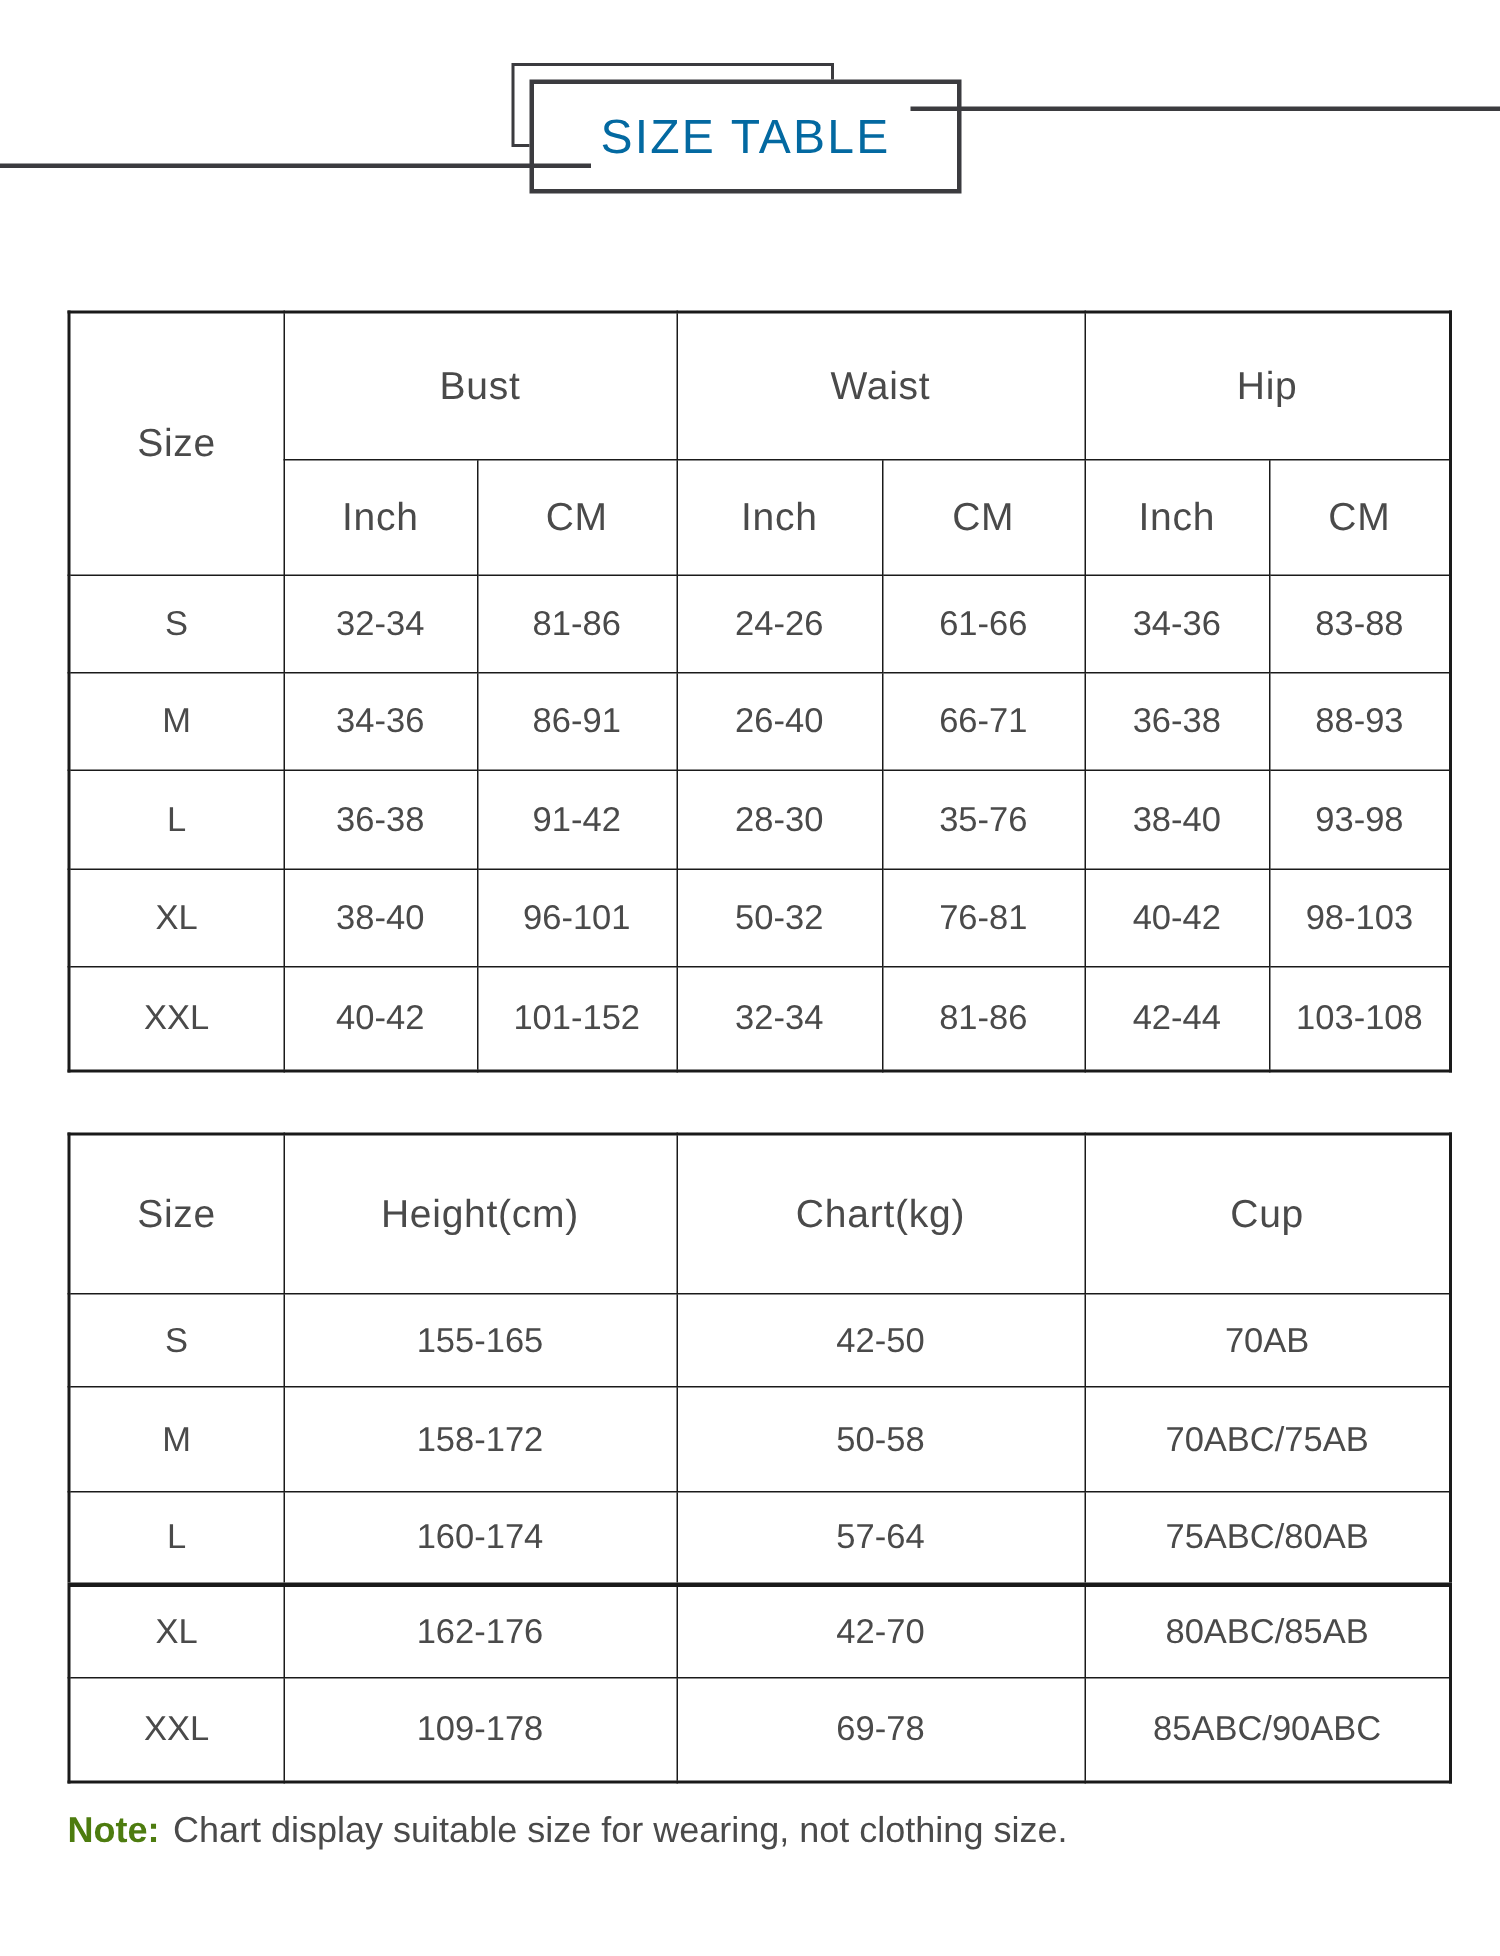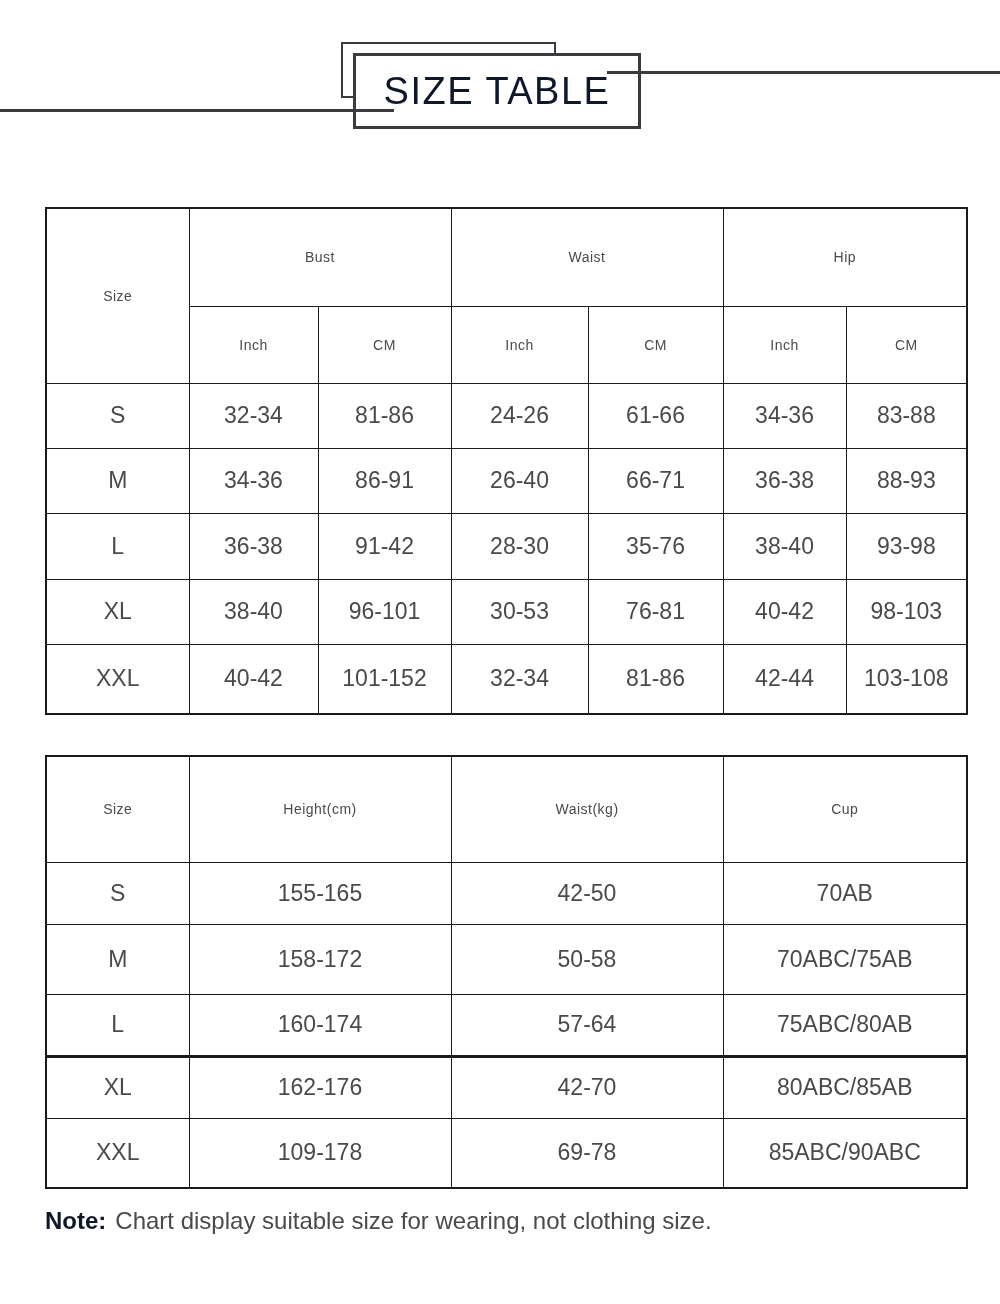--- a/index.html
+++ b/index.html
@@ -24,22 +24,22 @@
   .front-box {
     position: absolute; left: 353px; top: 53px;
     width: 288px; height: 76px;
     border: 3px solid #3b3b3f;
     box-sizing: border-box;
     background: #ffffff;
     z-index: 2;
     display: flex; align-items: center; justify-content: center;
   }
   .page-title {
-    font-size: 38px;
-    color: #0f172a;
+    font-size: 32px;
+    color: #0369a1;
     letter-spacing: 1.5px;
     white-space: nowrap;
   }
   .rule { position: absolute; height: 3px; background: #3b3b3f; z-index: 3; }
   .rule-left  { left: 0;     top: 109px; width: 394px; }
   .rule-right { left: 607px; top: 71px;  width: 393px; }
 
   
   table.tbl {
     position: absolute;
@@ -52,31 +52,31 @@
     border: 1.5px solid #1a1a1a;
     text-align: center;
     vertical-align: middle;
     padding: 0;
     font-weight: normal;
     color: #4a4a4a;
     font-size: 23px;
     overflow: hidden;
     white-space: nowrap;
   }
-  .tbl th { font-size: 14px; letter-spacing: 0.5px; }
+  .tbl th { font-size: 26px; letter-spacing: 0.5px; }
   .t1 { left: 45px; top: 207px; width: 921px; }
   .t2 { left: 45px; top: 755px; width: 921px; }
   .t2 .thick-bottom td { border-bottom-width: 3px; }
 
   
   .note {
     position: absolute; left: 45px; top: 1203px; width: 930px;
     font-size: 24px; line-height: 35px; color: #4a4a4a;
   }
-  .note-label { font-weight: bold; color: #0f172a; margin-right: 9px; margin-top: 44px; }
+  .note-label { font-weight: bold; color: #4d7c0f; margin-right: 9px; margin-top: 44px; }
 </style>
 </head>
 <body>
 
 <div class="page">
 
   <div class="back-box"></div>
   <div class="rule rule-left"></div>
   <div class="rule rule-right"></div>
   <div class="front-box">
@@ -132,21 +132,21 @@
       <td>91-42</td>
       <td>28-30</td>
       <td>35-76</td>
       <td>38-40</td>
       <td>93-98</td>
     </tr>
     <tr style="height:65px">
       <td>XL</td>
       <td>38-40</td>
       <td>96-101</td>
-      <td>30-53</td>
+      <td>50-32</td>
       <td>76-81</td>
       <td>40-42</td>
       <td>98-103</td>
     </tr>
     <tr style="height:70px">
       <td>XXL</td>
       <td>40-42</td>
       <td>101-152</td>
       <td>32-34</td>
       <td>81-86</td>
@@ -160,21 +160,21 @@
     <colgroup>
       <col style="width:143px">
         <col style="width:262px">
         <col style="width:272px">
         <col style="width:244px">
     </colgroup>
     <tbody>
         <tr style="height:106px">
       <th>Size</th>
       <th>Height(cm)</th>
-      <th>Waist(kg)</th>
+      <th>Chart(kg)</th>
       <th>Cup</th>
     </tr>
     <tr style="height:62px">
       <td>S</td>
       <td>155-165</td>
       <td>42-50</td>
       <td>70AB</td>
     </tr>
     <tr style="height:70px">
       <td>M</td>

